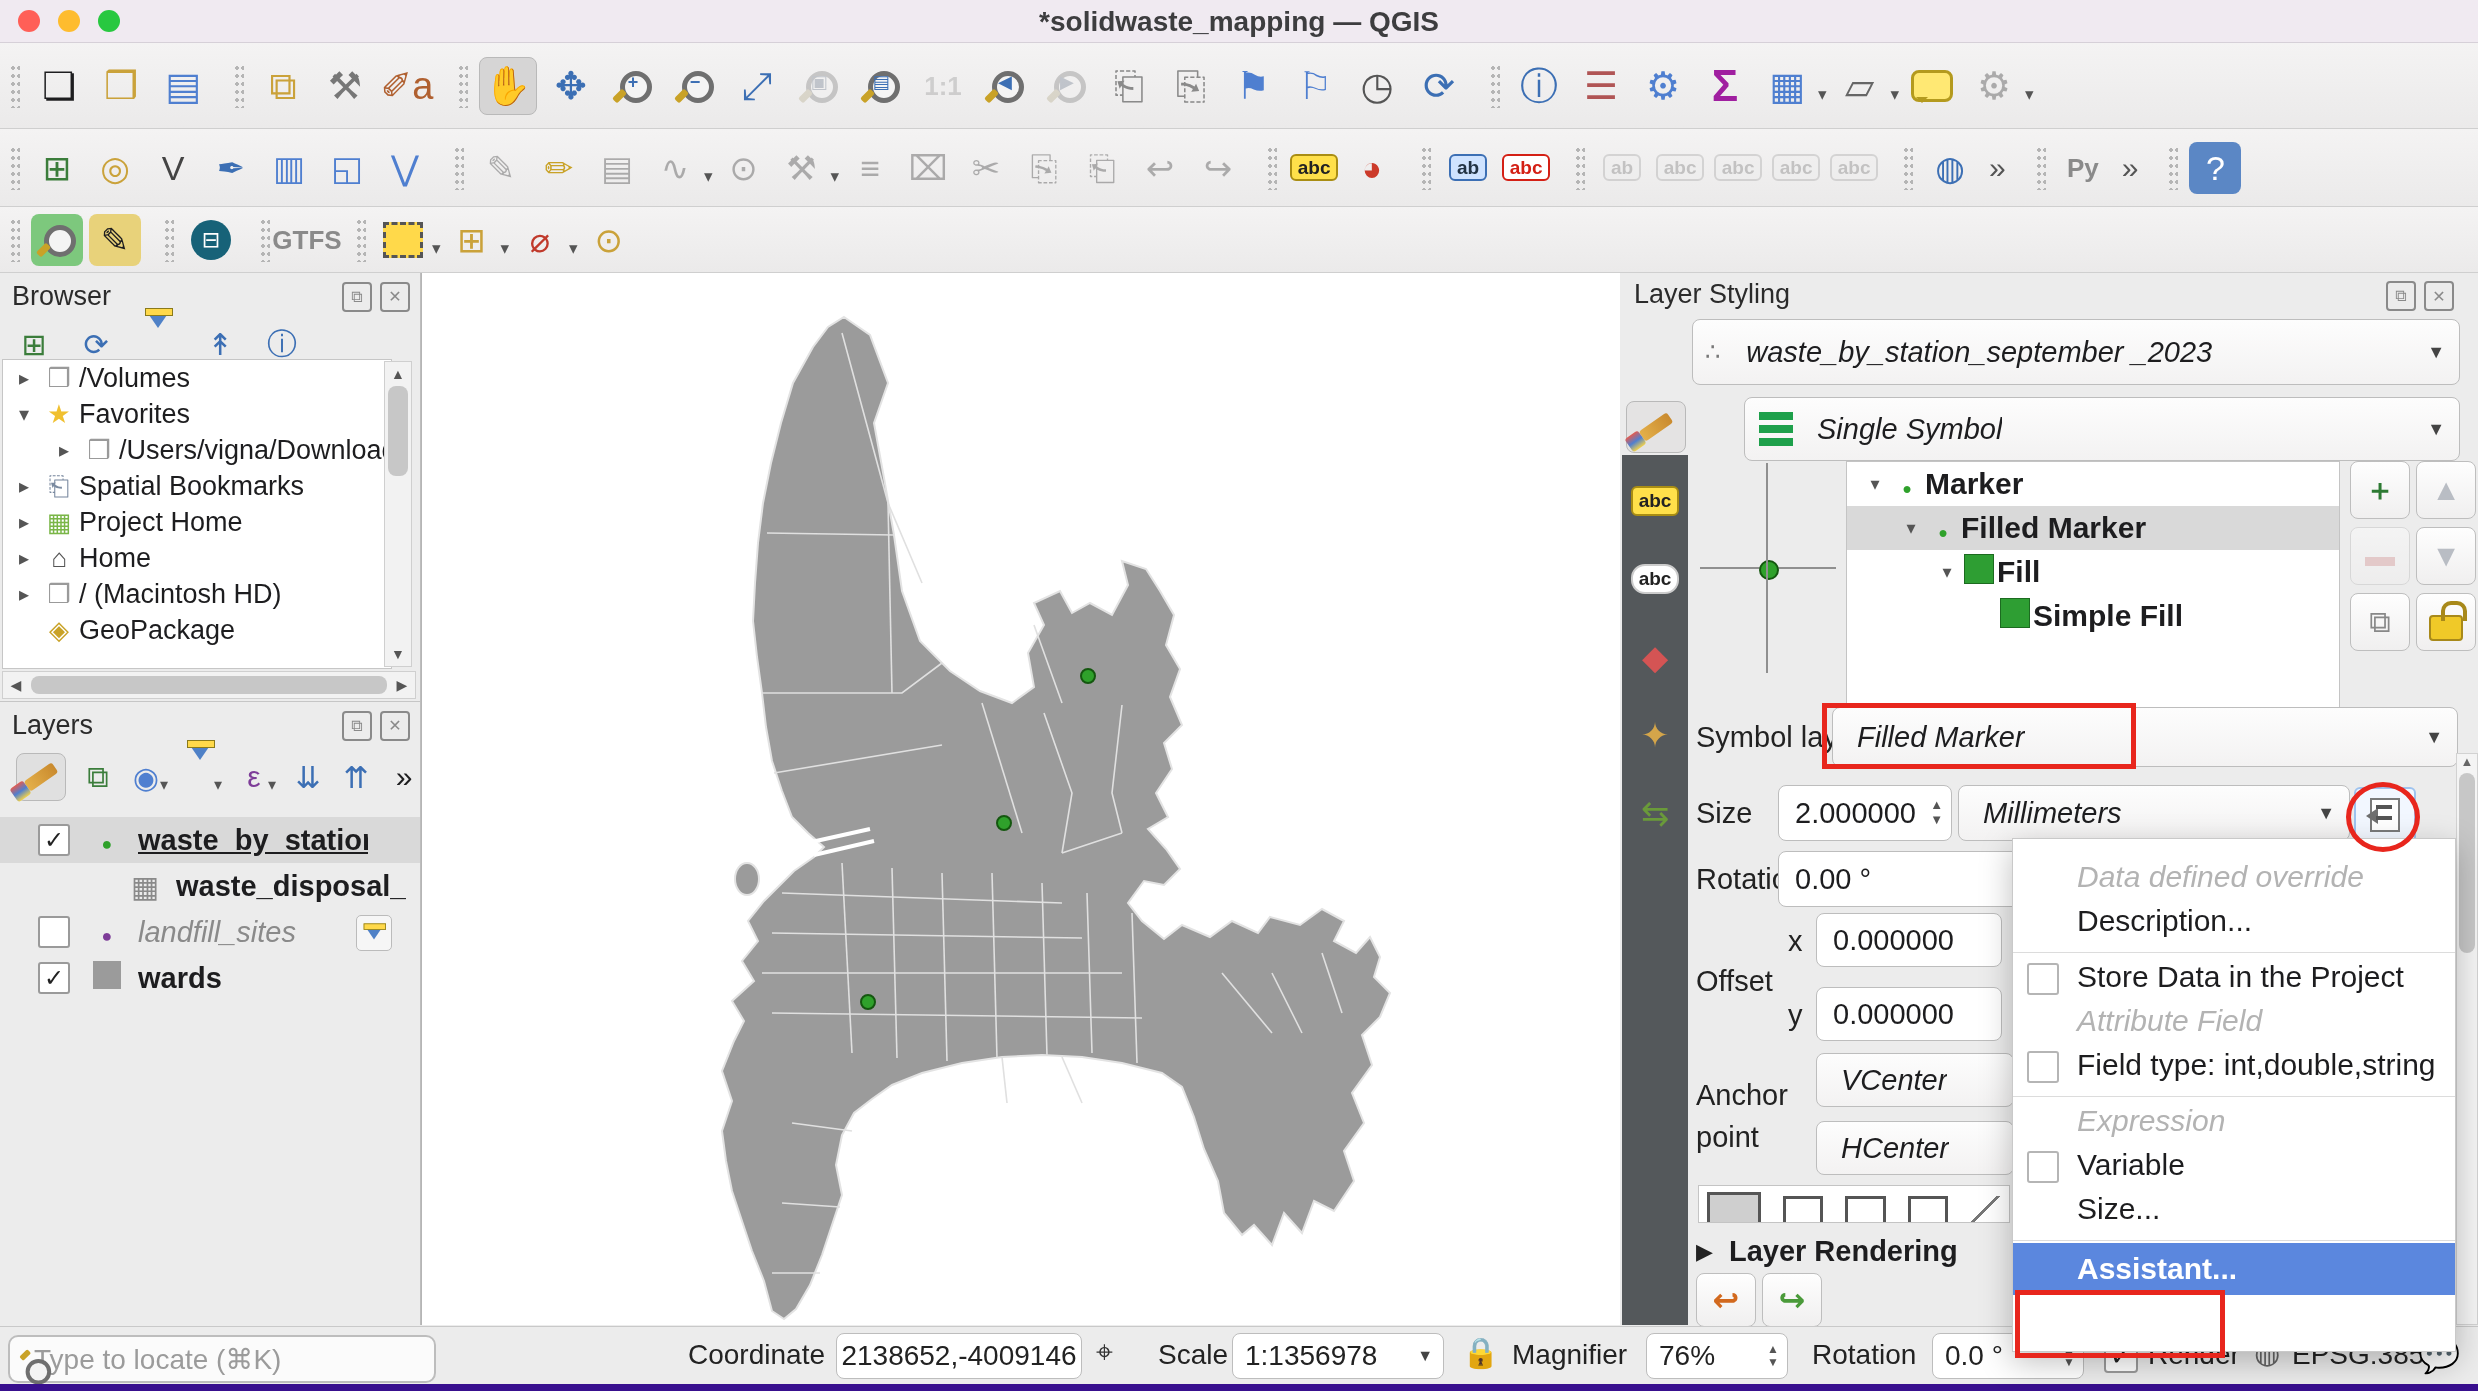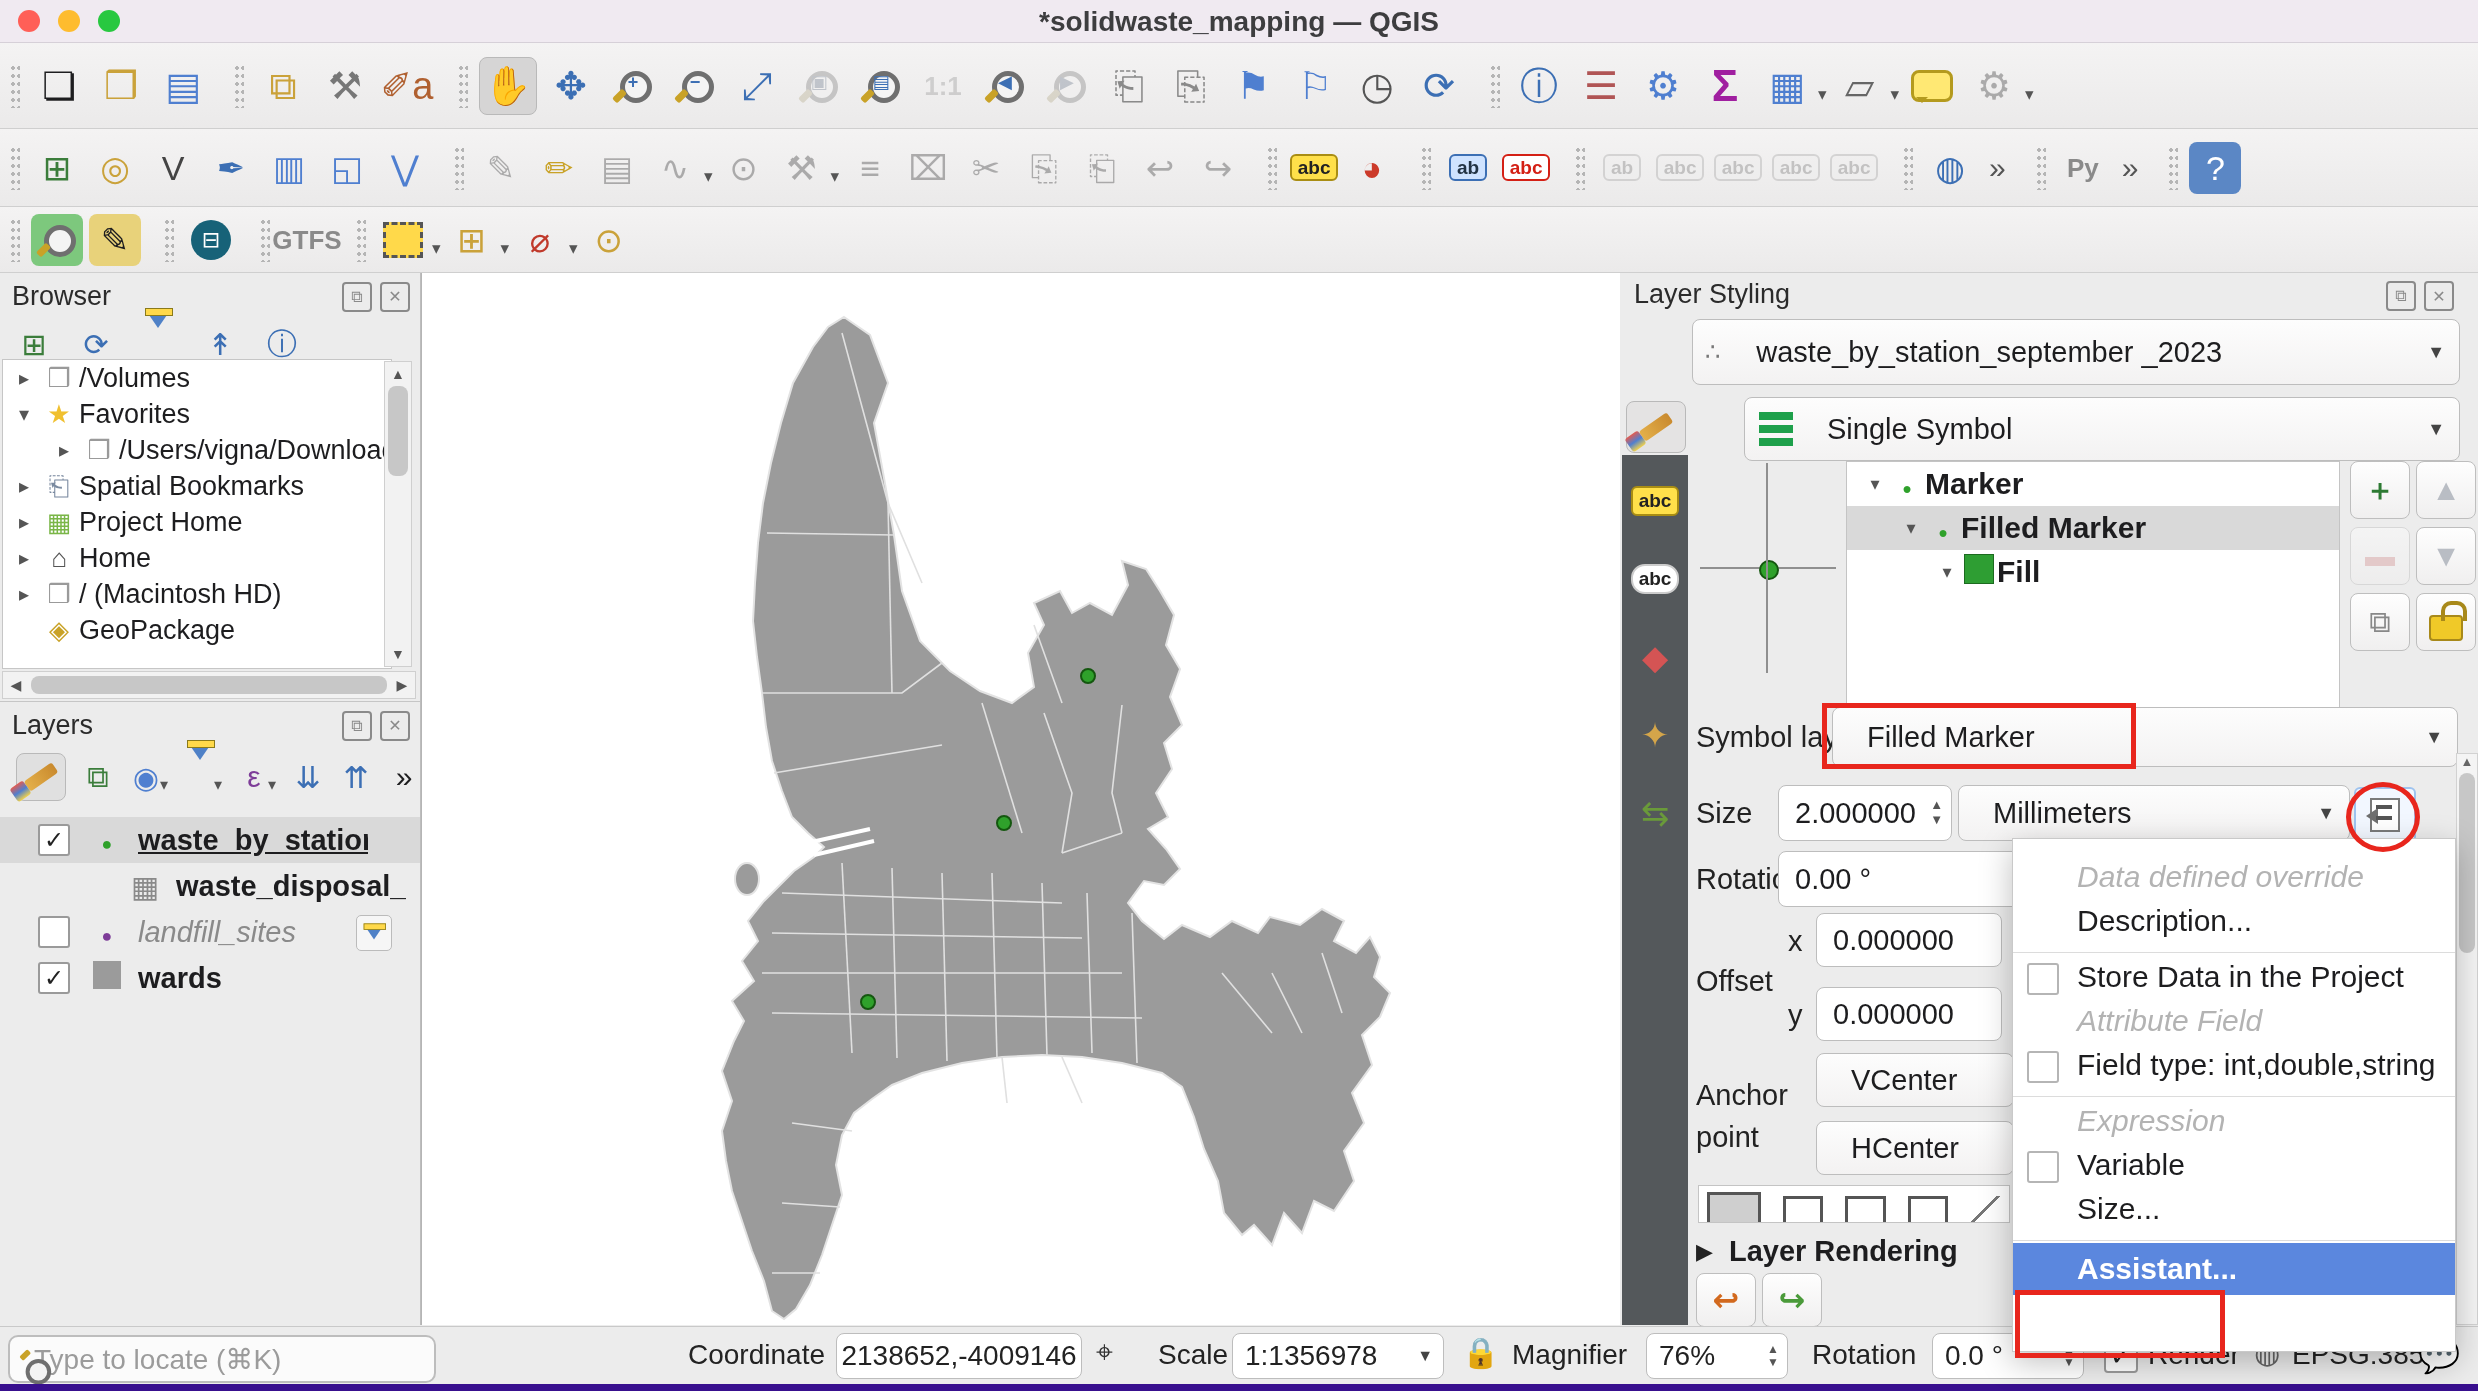--- a/index.html
+++ b/index.html
@@ -82,21 +82,21 @@
   .strip{position:absolute;left:2px;top:182px;width:66px;height:870px;background:#54585b;display:flex;flex-direction:column;align-items:center;gap:34px;padding-top:24px;box-sizing:border-box;}
   .striptab{width:52px;height:44px;display:flex;align-items:center;justify-content:center;font-size:26px;}
   .brushtab{position:absolute;left:6px;top:128px;width:58px;height:50px;background:#e4e3e3;border:1px solid #b9b9b9;border-radius:8px;
       display:flex;align-items:center;justify-content:center;}
   .i-brush{position:relative;width:34px;height:12px;background:linear-gradient(90deg,#e4b04a,#c98a2e);border-radius:3px;transform:rotate(-35deg);}
   .i-brush::before{content:"";position:absolute;left:-16px;top:-2px;width:16px;height:16px;background:linear-gradient(#e45b4f,#4f7fd0,#f2d24a);border-radius:3px;}
   .sp-title{position:absolute;left:14px;top:6px;font-size:27px;color:#2b2b2b;}
   .sp-wbtns{position:absolute;top:8px;right:24px;display:flex;gap:8px;}
   .combo{position:absolute;background:linear-gradient(#fdfdfd,#f3f2f2);border:1px solid #bdbdbd;border-radius:8px;
          display:flex;align-items:center;font-size:29px;}
-  .combo .ctext{margin-left:34px;white-space:nowrap;overflow:hidden;}
+  .combo .ctext{margin-left:24px;white-space:nowrap;overflow:hidden;font-style:italic;}
   .combo .carr{margin-left:auto;margin-right:14px;font-size:18px;color:#444;}
   .layer-combo-icon{margin-left:12px;color:#777;font-size:24px;letter-spacing:2px;}
   .green-bars{width:34px;height:8px;background:#1ea04b;box-shadow:0 13px 0 #1ea04b,0 26px 0 #1ea04b;margin:0 0 26px 14px;flex:none;}
   
   .crosshair{position:absolute;left:80px;top:190px;width:136px;height:210px;}
   .crosshair::before{content:"";position:absolute;left:0;top:104px;width:136px;height:2px;background:#8f8f8f;}
   .crosshair::after{content:"";position:absolute;left:66px;top:0;width:2px;height:210px;background:#8f8f8f;}
   .crosshair .cdot{position:absolute;left:59px;top:97px;width:16px;height:16px;border-radius:50%;background:#2fa12b;border:2px solid #14570f;}
   
   .symtree{position:absolute;left:226px;top:188px;width:492px;height:284px;background:#fff;border:1px solid #c4c4c4;}
@@ -686,20 +686,25 @@
           <div class="strow selected" style="padding-left: 50px;">
             <span class="sarr">▾</span>
             <span class="ssym"><span style="color:#2fa12b;font-size:16px;">●</span></span>
             <span>Filled Marker</span>
           </div>
           <div class="strow" style="padding-left: 86px;">
             <span class="sarr">▾</span>
             <span class="ssym"><span class="sq" style="background:#2e9e33;border:1px solid #1c6b20;"></span></span>
             <span>Fill</span>
           </div>
+          <div class="strow" style="padding-left: 122px;">
+            <span class="sarr"></span>
+            <span class="ssym"><span class="sq" style="background:#2e9e33;border:1px solid #1c6b20;"></span></span>
+            <span>Simple Fill</span>
+          </div>
         </div>
 
       <div class="symbtns">
         <div class="sbtn" style="left:0;top:0;">
             <span class="plus">＋</span>
           </div>
         <div class="sbtn" style="left:66px;top:0;">
             <span class="tri">▲</span>
           </div>
         <div class="sbtn g" style="left:0;top:66px;">

